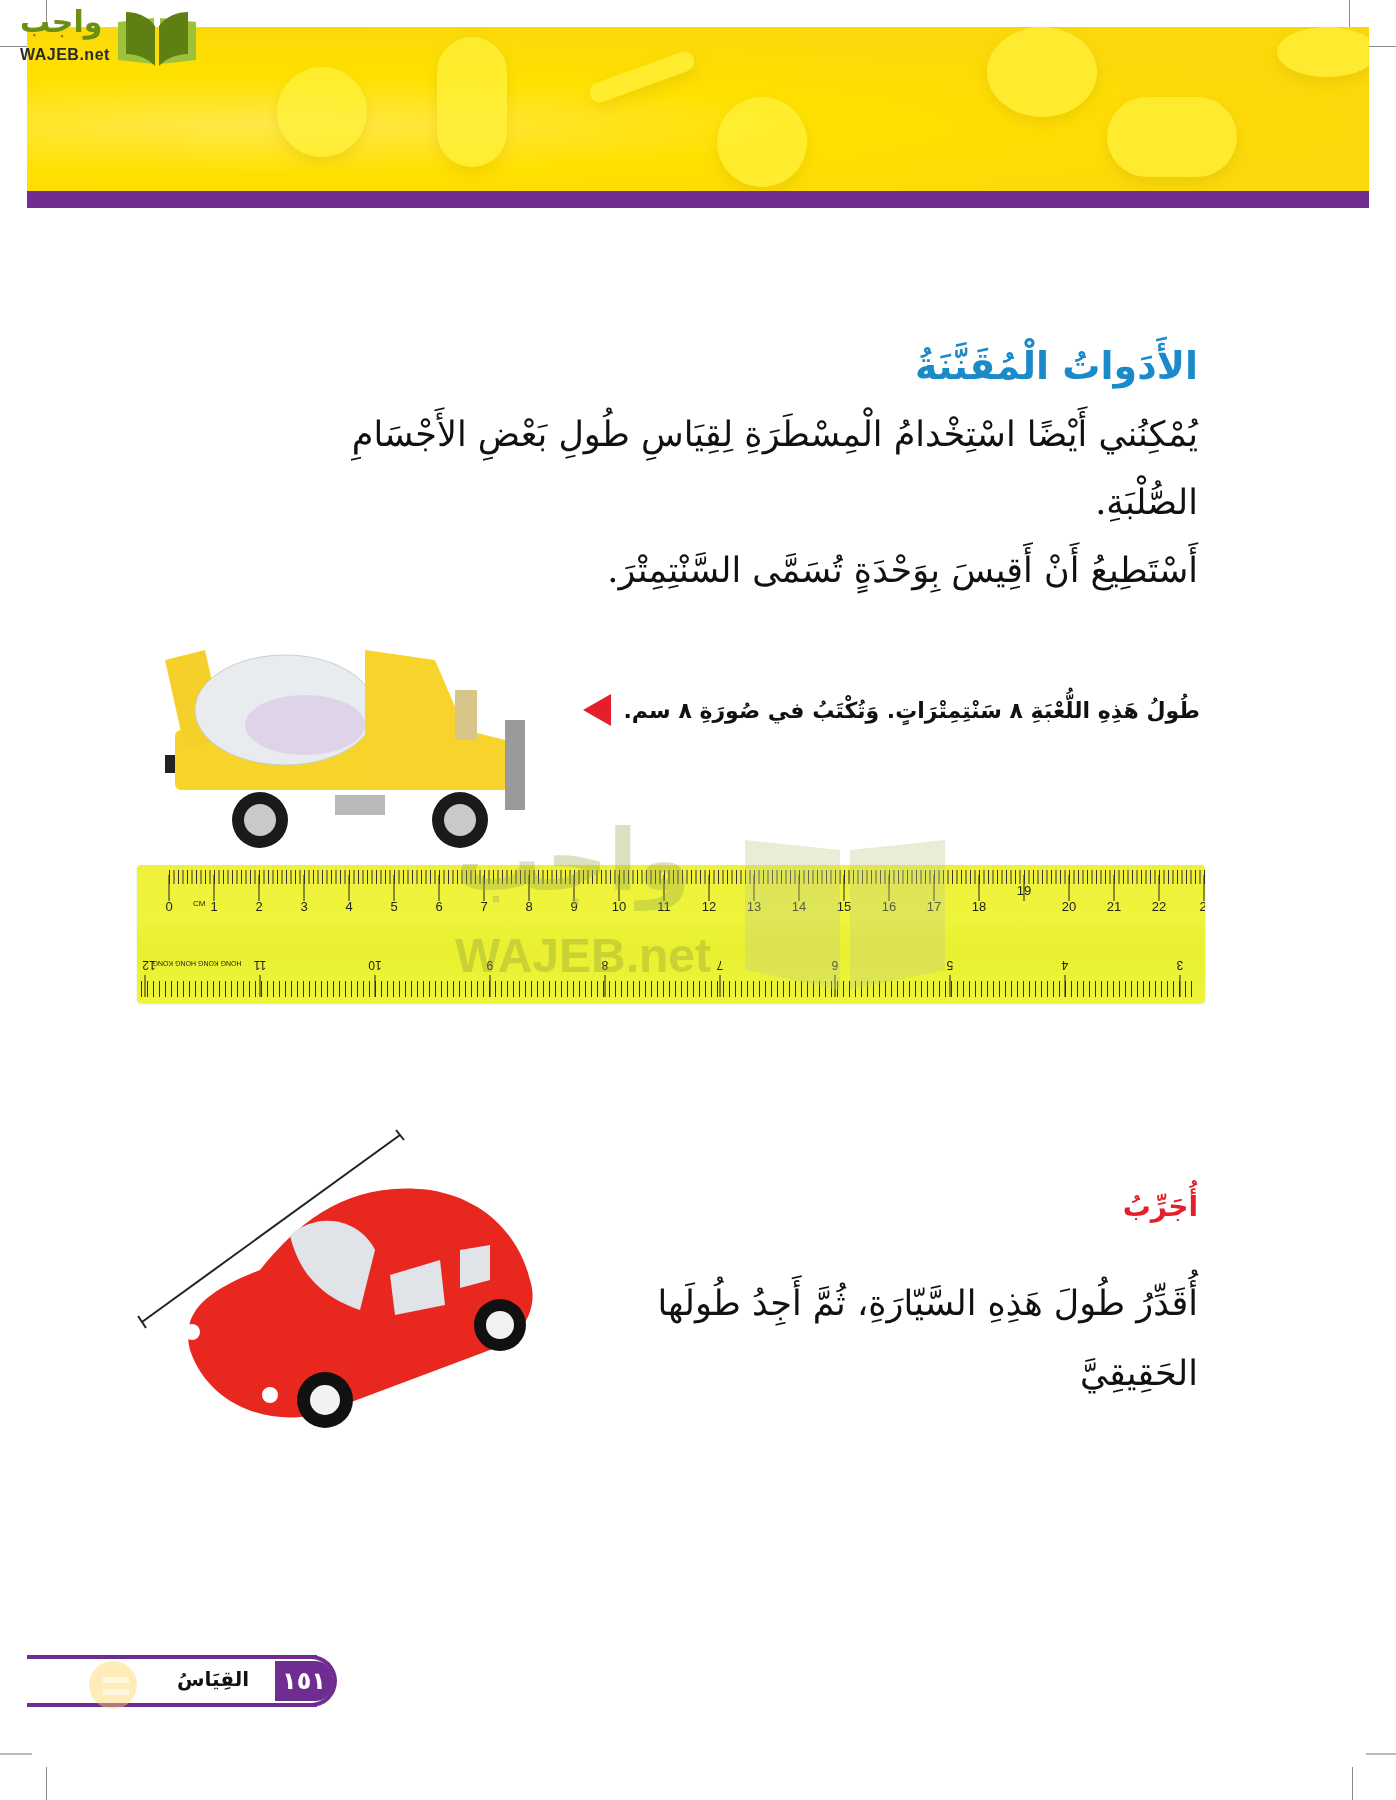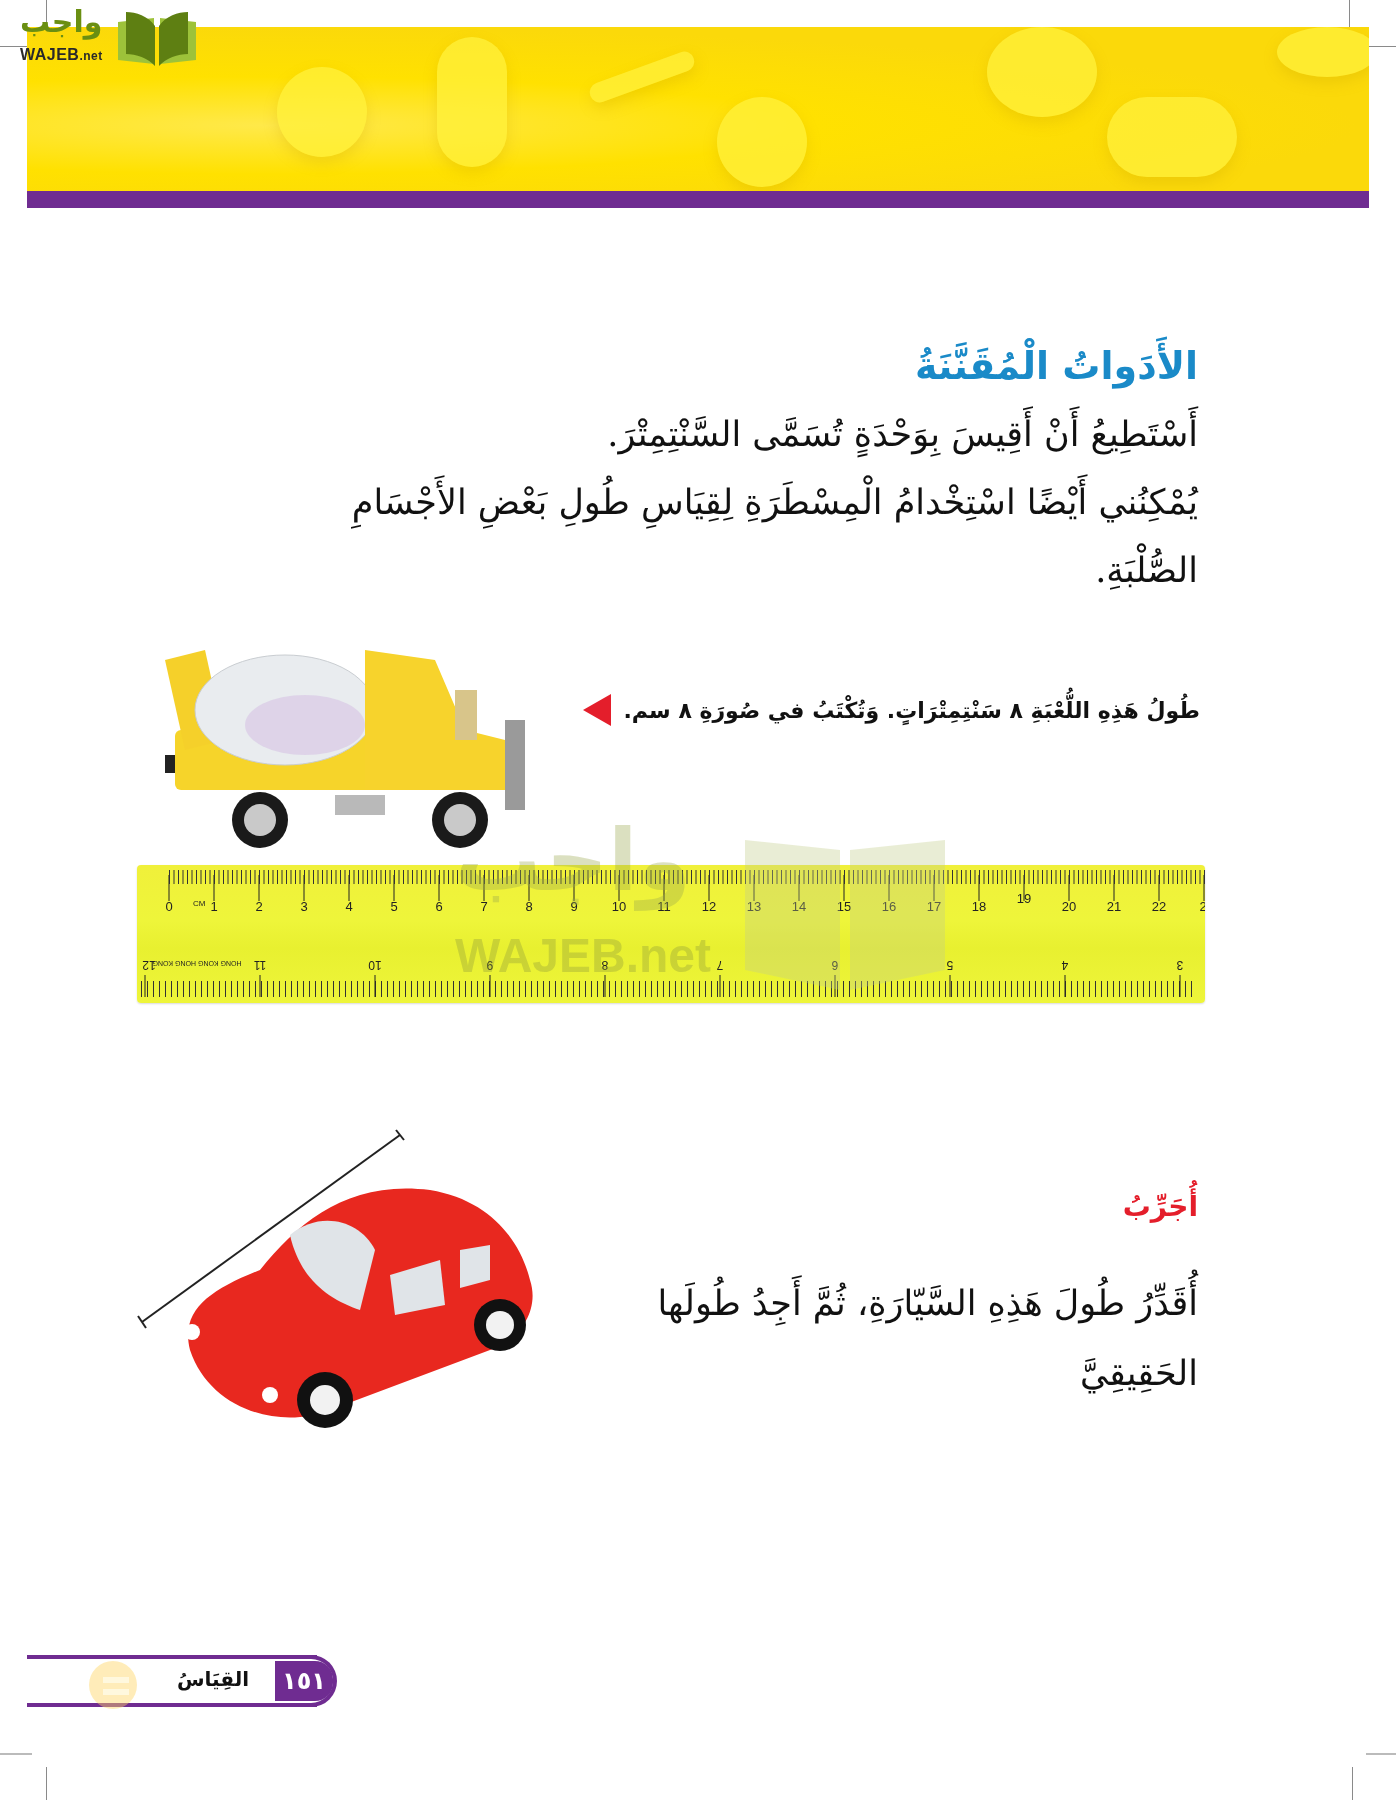--- a/index.html
+++ b/index.html
@@ -23,21 +23,21 @@
   }
   .logo { position: absolute; left: 8px; top: 4px; width: 180px; height: 62px; }
   .logo-ar {
     position: absolute; left: 12px; top: 0px; font-size: 30px; font-weight: bold;
     color: #6a8f12; font-family: "DejaVu Sans", sans-serif; direction: rtl;
   }
   .logo-en {
     position: absolute; left: 12px; top: 42px; font-size: 16px; font-weight: bold;
     color: #2a2a2a; font-family: "Liberation Sans", sans-serif; letter-spacing: 0.5px;
   }
-  .logo-en small { font-size: 12px; }
+  .logo-en small { font-size: 16px; }
   .logo-book { position: absolute; left: 108px; top: 4px; width: 82px; height: 60px; }
 
   .title {
     position: absolute; right: 198px; top: 308px;
     font-size: 38px; font-weight: bold; color: #1a8ac8; direction: rtl;
     font-family: "DejaVu Sans", sans-serif;
     margin-top: 36px;
   }
   .para {
     position: absolute; right: 198px; top: 400px; width: 900px;
@@ -137,22 +137,22 @@
   <svg class="logo-book" viewBox="0 0 82 60">
     <path d="M2 14 L38 10 L38 56 L2 52 Z" fill="#9dc23a"></path>
     <path d="M80 14 L44 10 L44 56 L80 52 Z" fill="#9dc23a"></path>
     <path d="M10 4 C20 4 32 8 39 18 L39 58 C32 50 20 46 10 46 Z" fill="#5e7f12"></path>
     <path d="M72 4 C62 4 50 8 43 18 L43 58 C50 50 62 46 72 46 Z" fill="#5e7f12"></path>
   </svg>
 </div>
 
 <div class="title">الأَدَواتُ الْمُقَنَّنَةُ</div>
 <div class="para">
+  <div>يُمْكِنُني أَيْضًا اسْتِخْدامُ الْمِسْطَرَةِ لِقِيَاسِ طُولِ بَعْضِ الأَجْسَامِ الصُّلْبَةِ.</div>
   <div>أَسْتَطِيعُ أَنْ أَقِيسَ بِوَحْدَةٍ تُسَمَّى السَّنْتِمِتْرَ.</div>
-  <div>يُمْكِنُني أَيْضًا اسْتِخْدامُ الْمِسْطَرَةِ لِقِيَاسِ طُولِ بَعْضِ الأَجْسَامِ الصُّلْبَةِ.</div>
 </div>
 
 <svg class="truck" viewBox="0 0 380 210">
   <rect x="10" y="80" width="270" height="60" rx="6" fill="#f6d42a"></rect>
   <path d="M0 10 L40 0 L60 90 L20 100 Z" fill="#f5d02a"></path>
   <ellipse cx="120" cy="60" rx="90" ry="55" fill="#e9ecef" stroke="#c9cdd1"></ellipse>
   <ellipse cx="140" cy="75" rx="60" ry="30" fill="#d9c9e6" opacity="0.7"></ellipse>
   <path d="M200 0 L270 10 L300 80 L340 90 L345 140 L200 140 Z" fill="#f7d32c"></path>
   <rect x="290" y="40" width="22" height="50" fill="#d8c58a"></rect>
   <rect x="340" y="70" width="20" height="90" fill="#9a9a9a"></rect>
@@ -198,21 +198,21 @@
   <span class="ruler-num" style="left:437px;top:34px">9</span>
   <span class="ruler-num" style="left:482px;top:34px">10</span>
   <span class="ruler-num" style="left:527px;top:34px">11</span>
   <span class="ruler-num" style="left:572px;top:34px">12</span>
   <span class="ruler-num" style="left:617px;top:34px">13</span>
   <span class="ruler-num" style="left:662px;top:34px">14</span>
   <span class="ruler-num" style="left:707px;top:34px">15</span>
   <span class="ruler-num" style="left:752px;top:34px">16</span>
   <span class="ruler-num" style="left:797px;top:34px">17</span>
   <span class="ruler-num" style="left:842px;top:34px">18</span>
-  <span class="ruler-num" style="left:887px;top:26px">19</span>
+  <span class="ruler-num" style="left:887px;top:18px">19</span>
   <span class="ruler-num" style="left:932px;top:34px">20</span>
   <span class="ruler-num" style="left:977px;top:34px">21</span>
   <span class="ruler-num" style="left:1022px;top:34px">22</span>
   <span class="ruler-num" style="left:1066px;top:34px">2</span>
 
   <span class="ruler-in" style="left:12px;top:93px">12</span>
   <span class="ruler-in" style="left:60px;top:95px;font-size:7px">HONG KONG HONG KONG</span>
   <span class="ruler-in" style="left:123px;top:93px">11</span>
   <span class="ruler-in" style="left:238px;top:93px">10</span>
   <span class="ruler-in" style="left:353px;top:93px">9</span>

